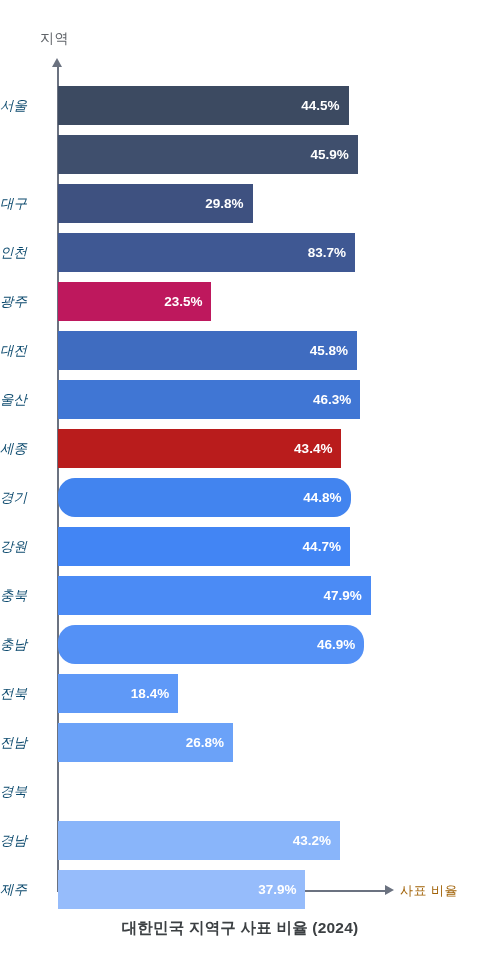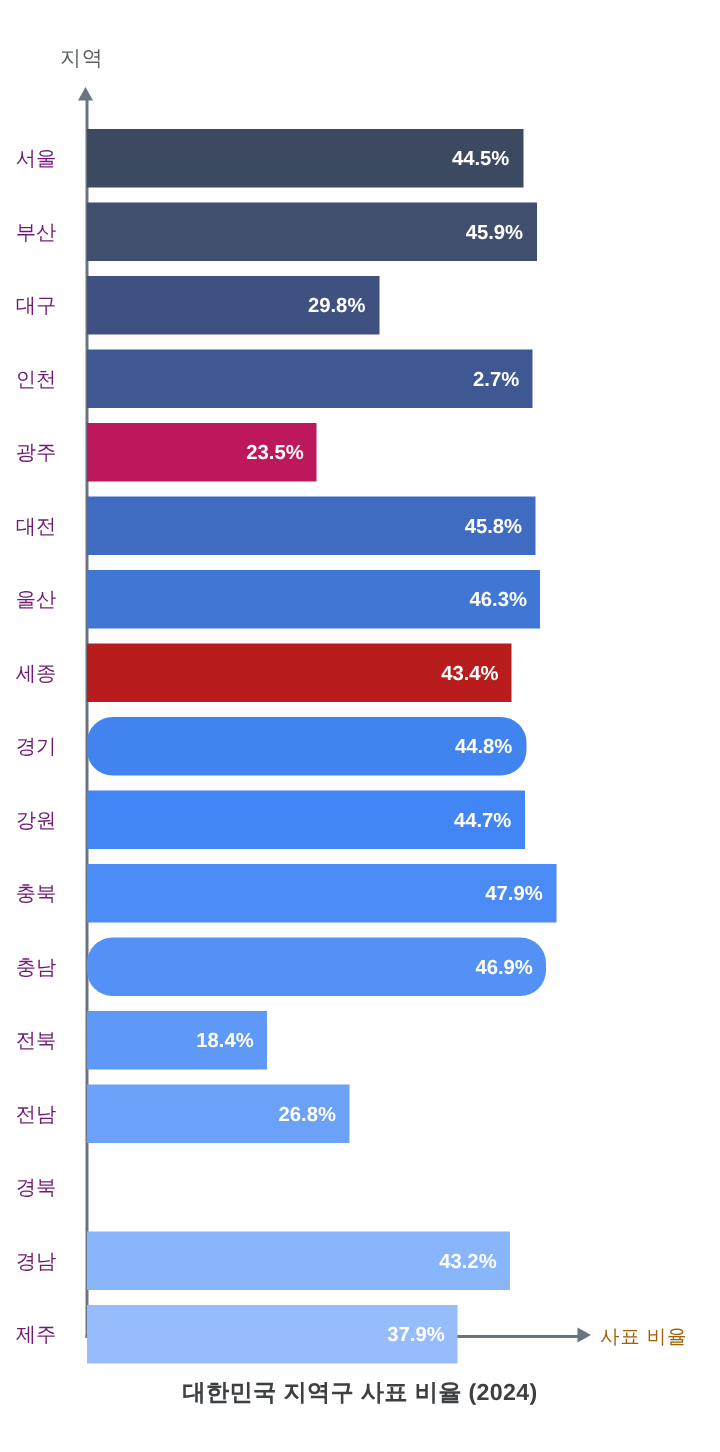--- a/index.html
+++ b/index.html
@@ -91,24 +91,25 @@
     position: relative;
     height: 49px;
   }
   .row-label {
     position: absolute;
     left: 0;
     top: 0;
     width: 48px;
     height: 39px;
     line-height: 39px;
-    text-align: center;
+    text-align: left;
     font-size: 13.5px;
-    color: #701a75;
-    white-space: nowrap;
+    color: #0c4a6e;
+    white-space: nowrap;
+    font-style: italic;
   }
   .bar {
     position: absolute;
     left: 58px;
     top: 0;
     height: 39px;
     border-radius: 0;
   }
   .bar-value {
     position: absolute;
@@ -150,35 +151,34 @@
   <div class="axis-title-x">사표 비율</div>
 
   <div class="plot" id="plot">
       <div class="row">
         <div class="row-label">서울</div>
         <div class="bar" style="width: 290.585px; background: rgb(60, 74, 97);">
           <span class="bar-value">44.5%</span>
         </div>
       </div>
       <div class="row">
-        <div class="row-label">부산</div>
         <div class="bar" style="width: 299.727px; background: rgb(63, 79, 109);">
           <span class="bar-value">45.9%</span>
         </div>
       </div>
       <div class="row">
         <div class="row-label">대구</div>
         <div class="bar" style="width: 194.594px; background: rgb(62, 81, 128);">
           <span class="bar-value">29.8%</span>
         </div>
       </div>
       <div class="row">
         <div class="row-label">인천</div>
         <div class="bar" style="width: 297.115px; background: rgb(63, 88, 147);">
-          <span class="bar-value">2.7%</span>
+          <span class="bar-value">83.7%</span>
         </div>
       </div>
       <div class="row">
         <div class="row-label">광주</div>
         <div class="bar" style="width: 153.455px; background: #be185d;">
           <span class="bar-value">23.5%</span>
         </div>
       </div>
       <div class="row">
         <div class="row-label">대전</div>

